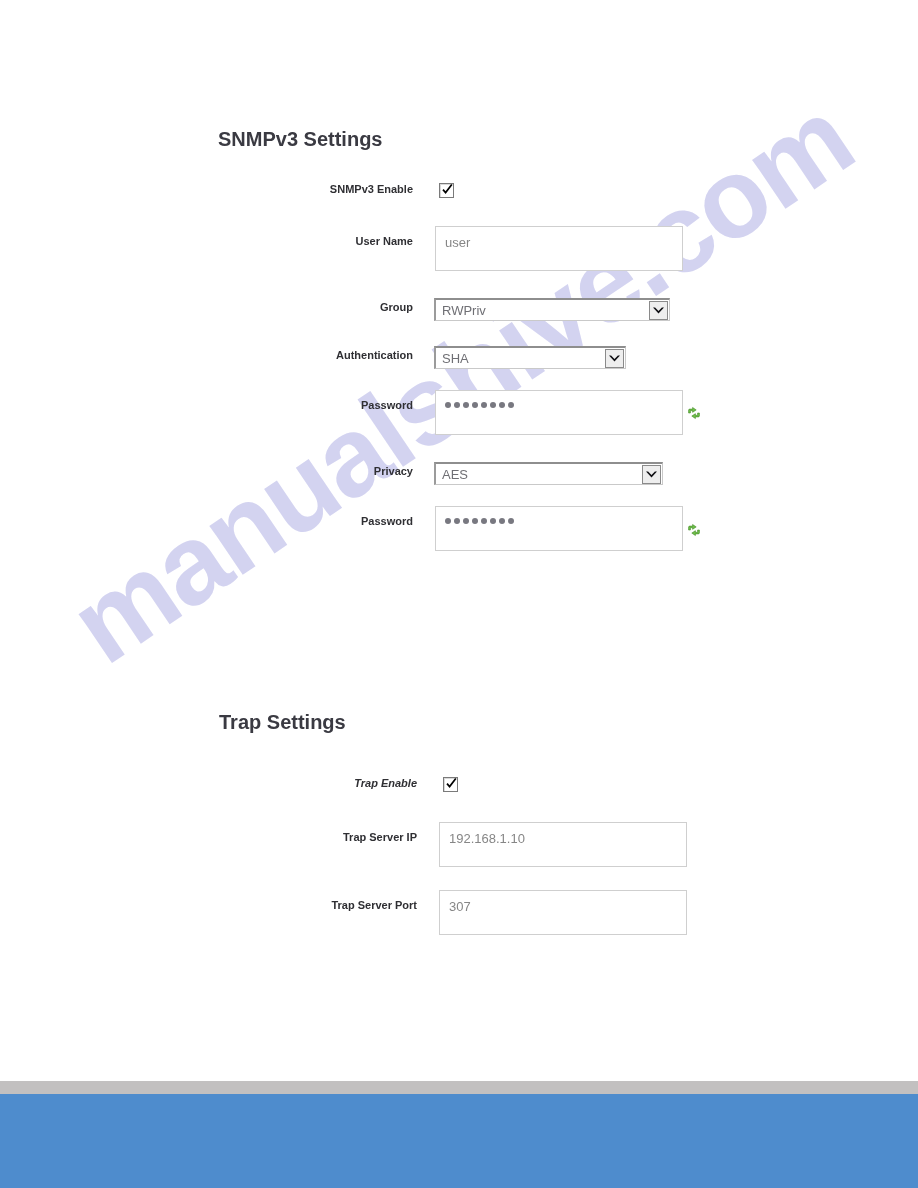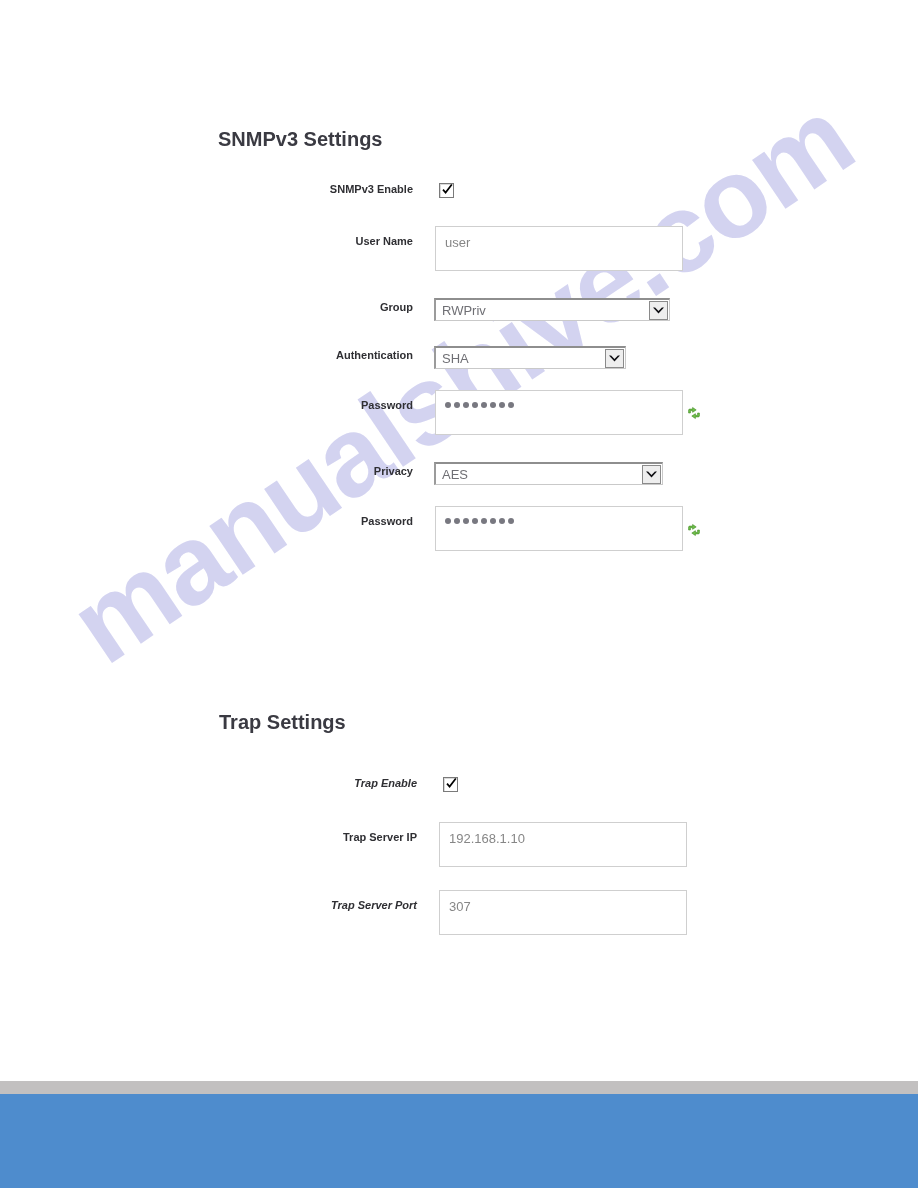--- a/index.html
+++ b/index.html
@@ -314,21 +314,21 @@
   </div>
 
   <div class="form-row" style="top:822px;">
     <div class="field-label" style="right:501px; top:9px;">Trap Server IP</div>
     <div class="text-input" style="left:439px; top:0; width:248px; height:45px;">
       <span class="val">192.168.1.10</span>
     </div>
   </div>
 
   <div class="form-row" style="top:890px;">
-    <div class="field-label" style="right:501px; top:9px;font-style:italic;">Trap Server Port</div>
+    <div class="field-label" style="right:501px; top:9px;">Trap Server Port</div>
     <div class="text-input" style="left:439px; top:0; width:248px; height:45px;">
       <span class="val">307</span>
     </div>
   </div>
 
 </div>
 
 <div class="footer-grey"></div>
 <div class="footer-blue"></div>
 

